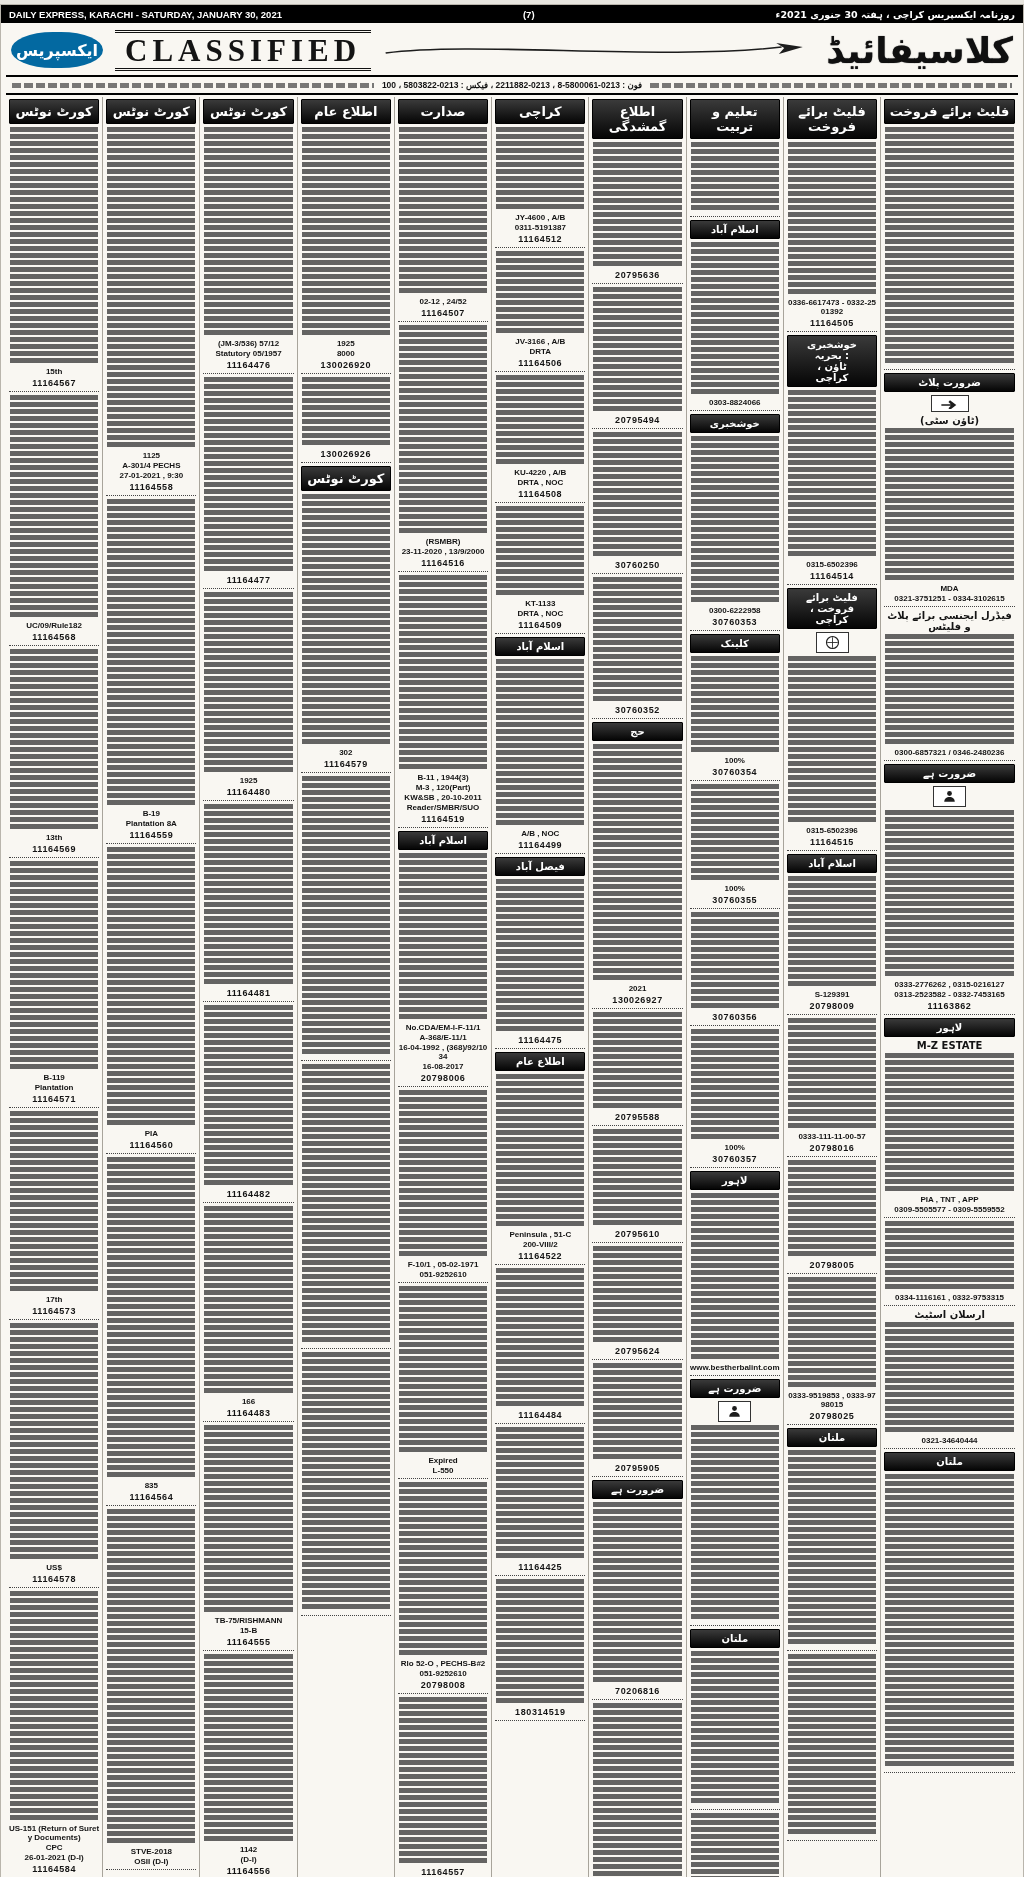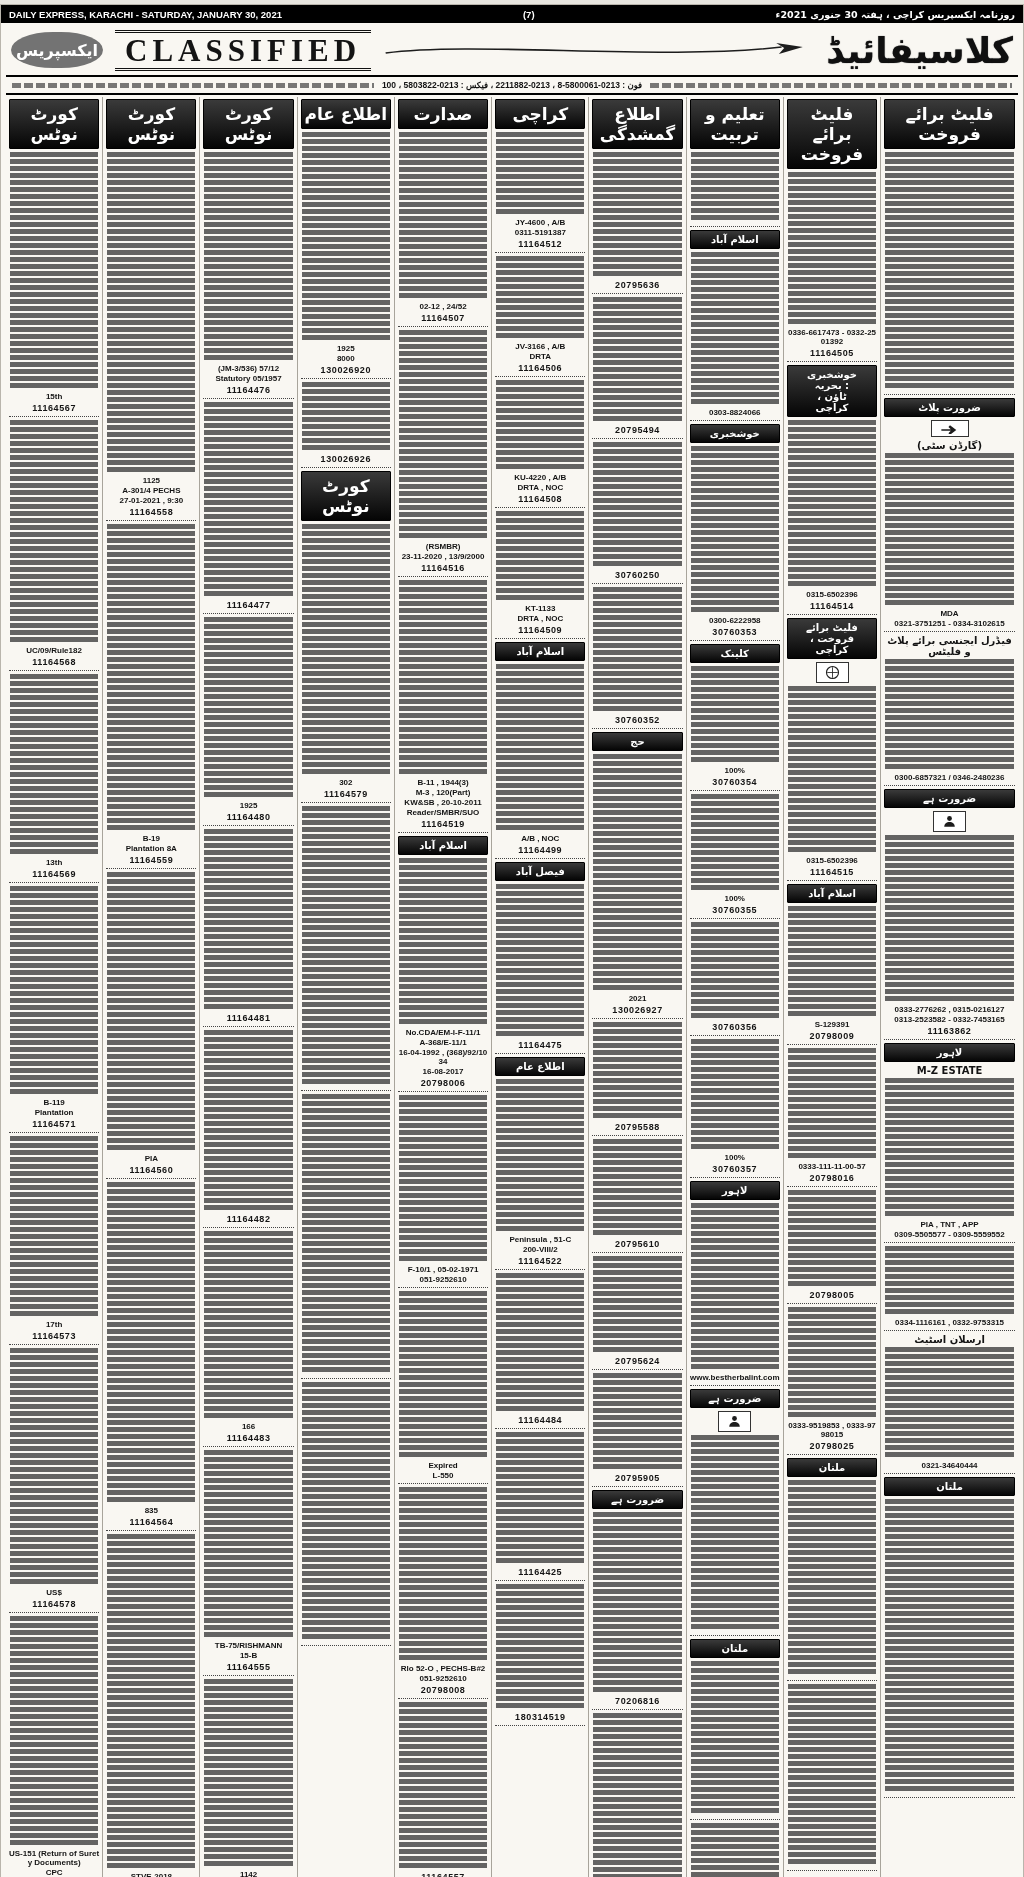--- a/index.html
+++ b/index.html
@@ -5,42 +5,42 @@
   html,body{margin:0;padding:0;background:#e8e6e0;}
   .page{position:relative;width:1024px;height:1877px;margin:4px auto;background:#f9f7f2;
         font-family:"DejaVu Sans",sans-serif;color:#141414;overflow:hidden;
         border:1px solid #b9b5ac;box-sizing:border-box;}
   
   .topbar{background:#000;color:#fff;display:flex;justify-content:space-between;align-items:center;
           height:18px;padding:0 8px;font:bold 9.5px "Liberation Sans",sans-serif;}
   .topbar .urdu{font-family:"DejaVu Sans",sans-serif;direction:rtl;}
   
   .masthead{display:flex;align-items:center;gap:12px;padding:4px 10px 2px;height:52px;box-sizing:border-box;}
-  .expresslogo{background:#737373;color:#fff;width:92px;height:36px;border-radius:50% / 55%;
+  .expresslogo{background:#0369a1;color:#fff;width:92px;height:36px;border-radius:50% / 55%;
                display:flex;align-items:center;justify-content:center;
                font:bold 16px "DejaVu Sans",sans-serif;flex:0 0 auto;}
   .classified-wrap{flex:0 0 auto;text-align:center;}
   .classified{font-family:"Liberation Serif",serif;font-weight:bold;font-size:31px;line-height:1;
               letter-spacing:5px;padding:2px 10px;border-top:3px double #111;border-bottom:3px double #111;}
   .flourish{flex:1 1 auto;display:flex;align-items:center;min-width:0;}
   .urdutitle{flex:0 0 auto;direction:rtl;font:bold 36px "DejaVu Sans",sans-serif;color:#101010;
              text-shadow:0 0 1px #555;padding-left:6px;}
   
   .infostrip{border-top:2px solid #000;border-bottom:2px solid #000;margin:0 5px;height:16px;
              display:flex;align-items:center;gap:8px;padding:0 6px;}
   .greekline{flex:1;height:5px;background:repeating-linear-gradient(to right,#4d4d4d 0 9px,transparent 9px 12px);opacity:.75;}
   .contact{font:bold 8.5px "Liberation Sans",sans-serif;direction:rtl;white-space:nowrap;}
   
   .cols{display:flex;align-items:stretch;height:1784px;padding:2px 5px 0;box-sizing:border-box;}
   .col{flex:1 1 0;min-width:0;padding:0 3px;overflow:hidden;direction:rtl;}
   .col + .col{border-left:1px solid #a8a49b;}
   .sec{background:linear-gradient(#3a3a3a,#050505);color:#fff;text-align:center;
        font:bold 10px "DejaVu Sans",sans-serif;padding:3px 17px;margin:2px 0 3px;
        border:1px solid #000;border-radius:1px;}
-  .sec.big{font-size:17px;padding:4px 1px;}
+  .sec.big{font-size:13px;padding:4px 1px;}
   .ad{border-bottom:1px dotted #444;margin-bottom:3px;padding-bottom:2px;}
   .greek{margin:1px 1px 2px;opacity:.8;
          background-image:repeating-linear-gradient(to bottom,#3f3f3f 0 4.6px,transparent 4.6px 7px);}
   .adtitle{text-align:center;font:bold 10px "DejaVu Sans","Liberation Serif",serif;margin:2px 0;}
   .ref{direction:ltr;text-align:center;font:bold 8px "Liberation Sans",sans-serif;margin:1px 0;word-break:break-all;}
   .adid{direction:ltr;text-align:center;font:bold 9px "Liberation Sans",sans-serif;
         letter-spacing:.6px;margin:2px 0 1px;}
   .iconrow{display:flex;justify-content:center;margin:1px 0 3px;}
   .iconbox{border:1px solid #333;background:#fff;padding:2px 8px;line-height:0;}
 </style>
@@ -495,21 +495,21 @@
         <div class="ad">
           <div class="greek" style="height: 238px;"></div>
         </div>
         <div class="sec">ضرورت پلاٹ</div>
         <div class="iconrow">
           <span class="iconbox"><svg viewBox="0 0 24 14" width="20" height="11">
               <path d="M1 8h12l-3-3 2-2 8 6-8 6-2-2 3-3H1z" fill="#1d1d1d"></path>
             </svg></span>
         </div>
         <div class="ad">
-          <div class="adtitle">(گارڈن سٹی)</div>
+          <div class="adtitle">(ٹاؤن سٹی)</div>
           <div class="greek" style="height: 154px;"></div>
           <div class="ref">MDA</div>
           <div class="ref">0321-3751251 - 0334-3102615</div>
         </div>
         <div class="ad">
           <div class="adtitle">فیڈرل ایجنسی برائے پلاٹ و فلیٹس</div>
           <div class="greek" style="height: 112px;"></div>
           <div class="ref">0300-6857321 / 0346-2480236</div>
         </div>
         <div class="sec">ضرورت ہے</div>

